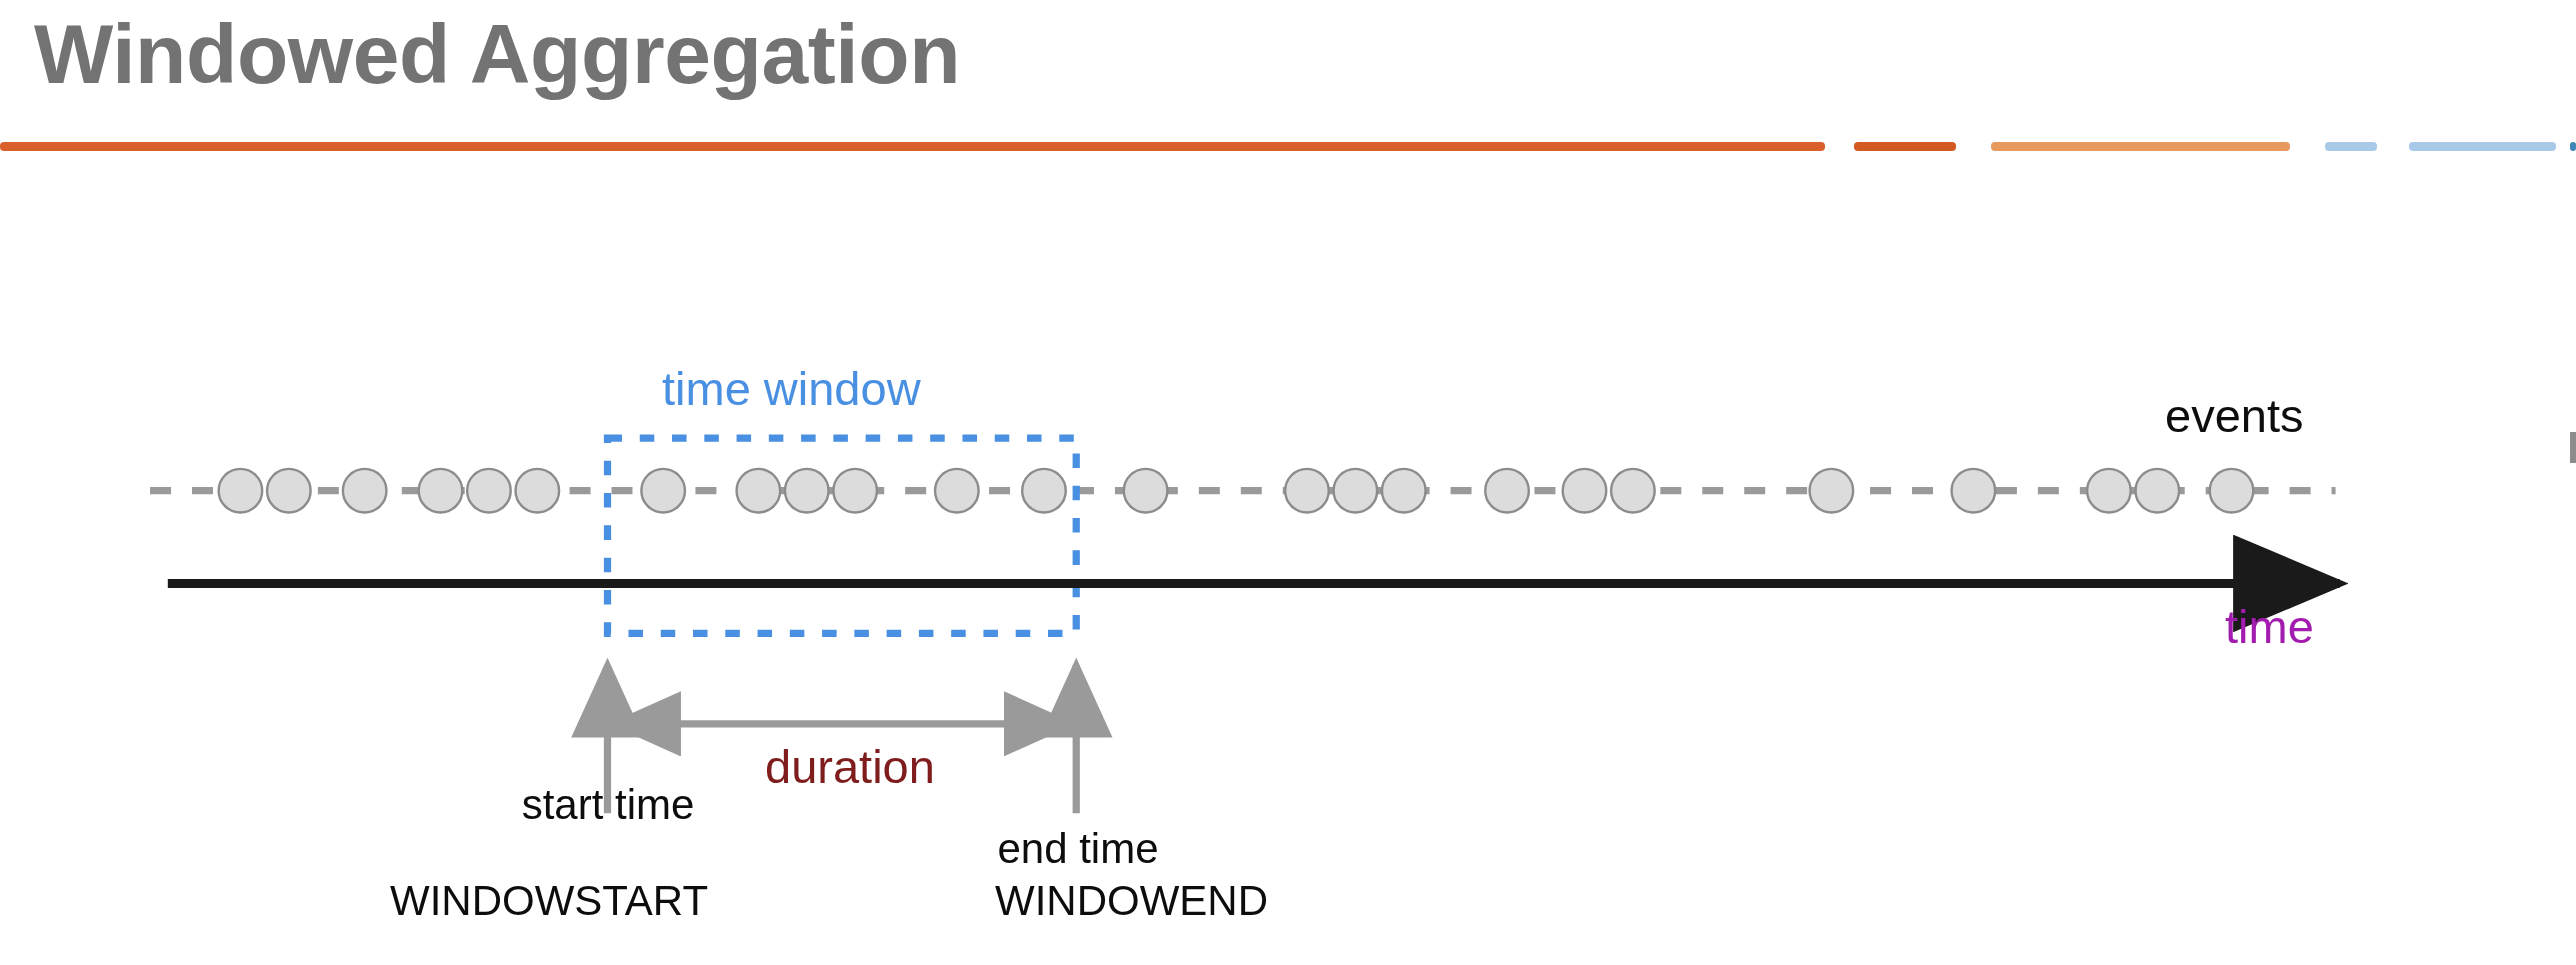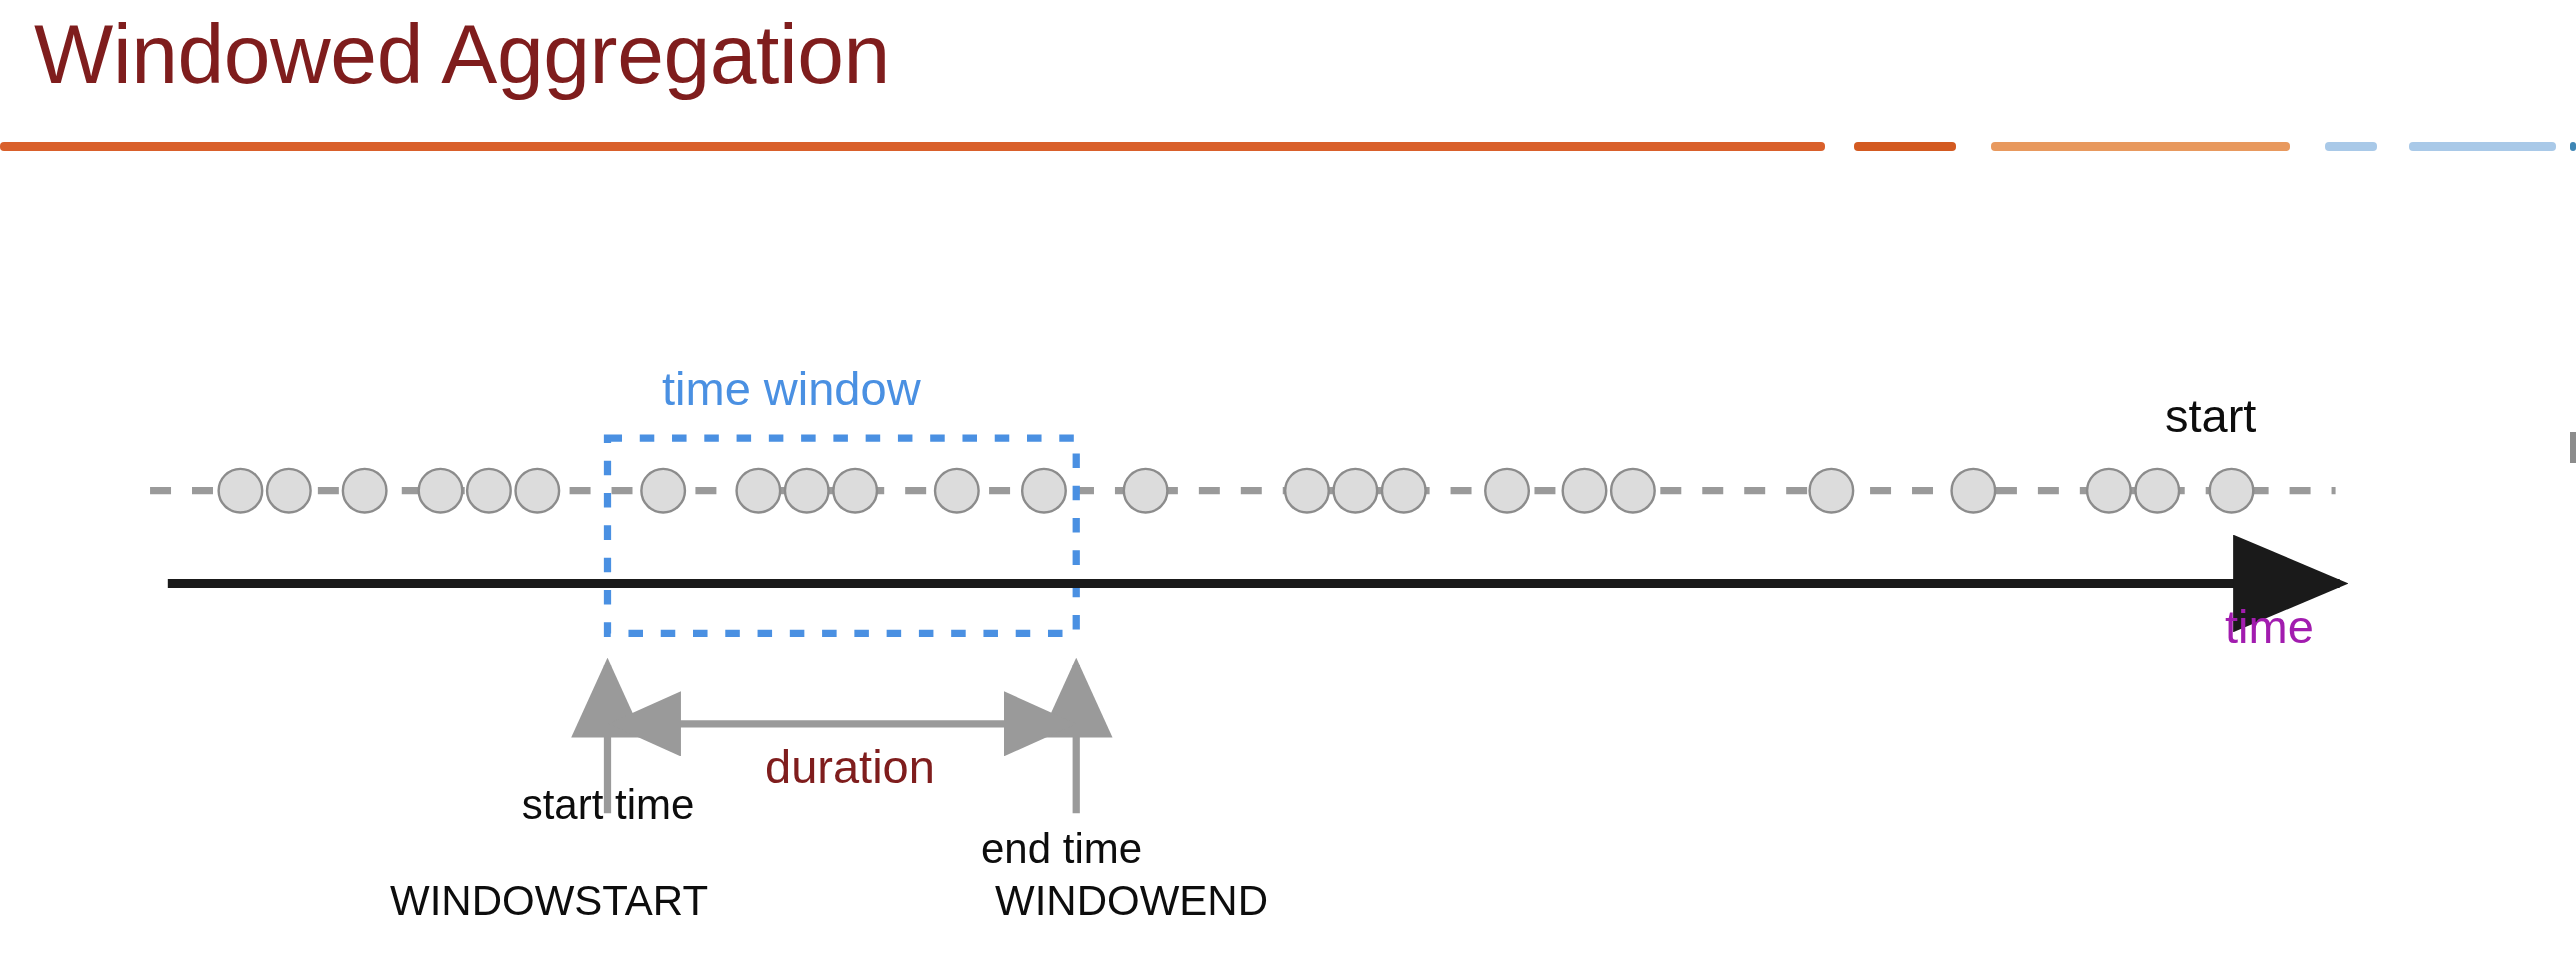--- a/index.html
+++ b/index.html
@@ -16,22 +16,22 @@
     -webkit-font-smoothing: antialiased;
   }
 
   
   #slide-title {
     position: absolute;
     left: 34px;
     top: 4.8px;
     font-size: 84px;
     line-height: 1.18;
-    font-weight: 400;
-    color: #7f1d1d;
+    font-weight: 700;
+    color: #737373;
     letter-spacing: -0.4px;
     white-space: nowrap;
   }
 
   
   #header-rule {
     position: absolute;
     left: 0;
     top: 142px;
     width: 2576px;
@@ -102,20 +102,21 @@
     top: 877px;
     font-size: 42px;
     color: #0d0d0d;
     width: 436px;
   }
   #label-end-time {
     left: 981px;
     top: 825px;
     font-size: 42px;
     color: #0d0d0d;
+    text-align: center;
     width: 194px;
   }
   #label-windowend {
     left: 889px;
     top: 877px;
     font-size: 42px;
     color: #0d0d0d;
     text-align: right;
     width: 379px;
   }
@@ -199,21 +200,21 @@
     <line id="tick-start" x1="753" y1="1008" x2="753" y2="824" stroke="#9A9A9A" stroke-width="9" marker-end="url(#arrowGrayUp)"></line>
 
     <line id="tick-end" x1="1334" y1="1008" x2="1334" y2="824" stroke="#9A9A9A" stroke-width="9" marker-end="url(#arrowGrayUp)"></line>
 
     <line id="duration-arrow" x1="763" y1="897" x2="1325" y2="897" stroke="#9A9A9A" stroke-width="9" marker-start="url(#arrowGrayStart)" marker-end="url(#arrowGrayEnd)"></line>
   </svg>
 </div>
 
 <div class="diag-label" id="label-time-window">time window</div>
 
-<div class="diag-label" id="label-events">start</div>
+<div class="diag-label" id="label-events">events</div>
 
 <div class="diag-label" id="label-time">time</div>
 
 <div class="diag-label" id="label-duration">duration</div>
 
 <div class="diag-label" id="label-start-time">start time</div>
 
 <div class="diag-label" id="label-windowstart">WINDOWSTART</div>
 
 <div class="diag-label" id="label-end-time">end time</div>

